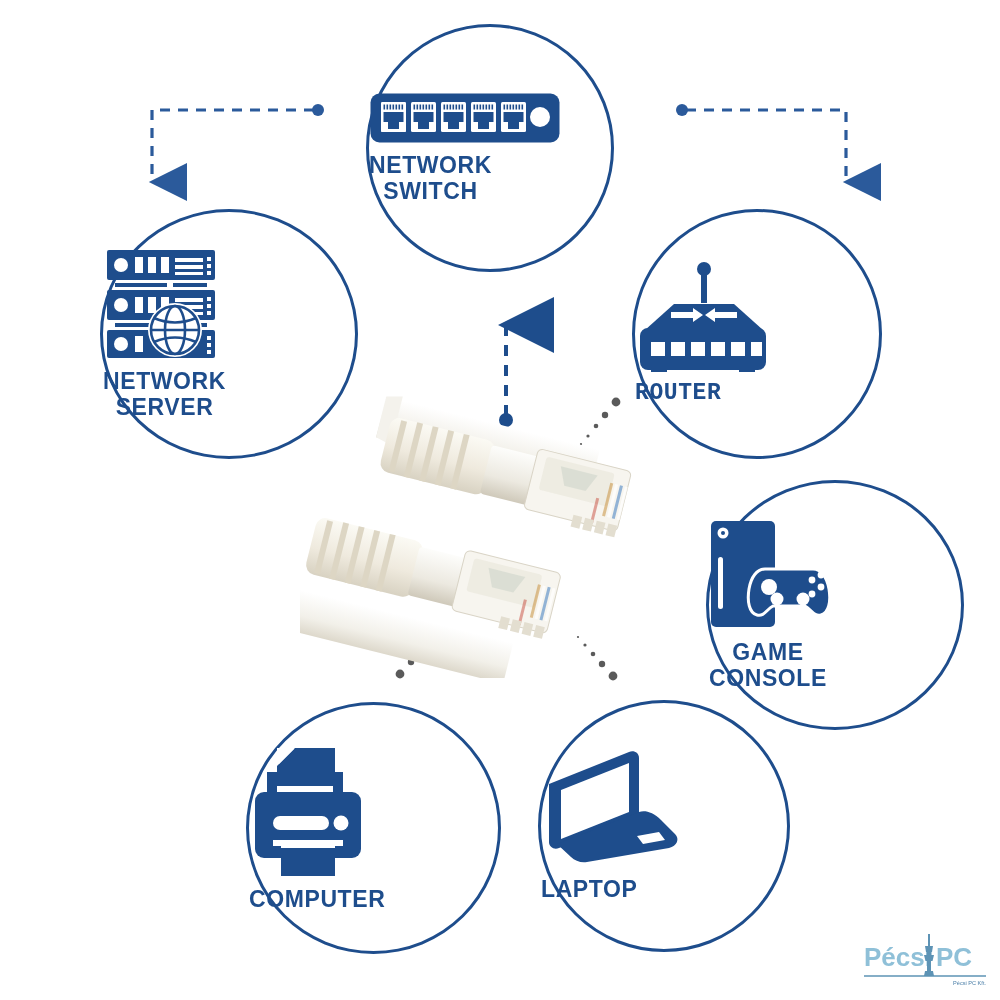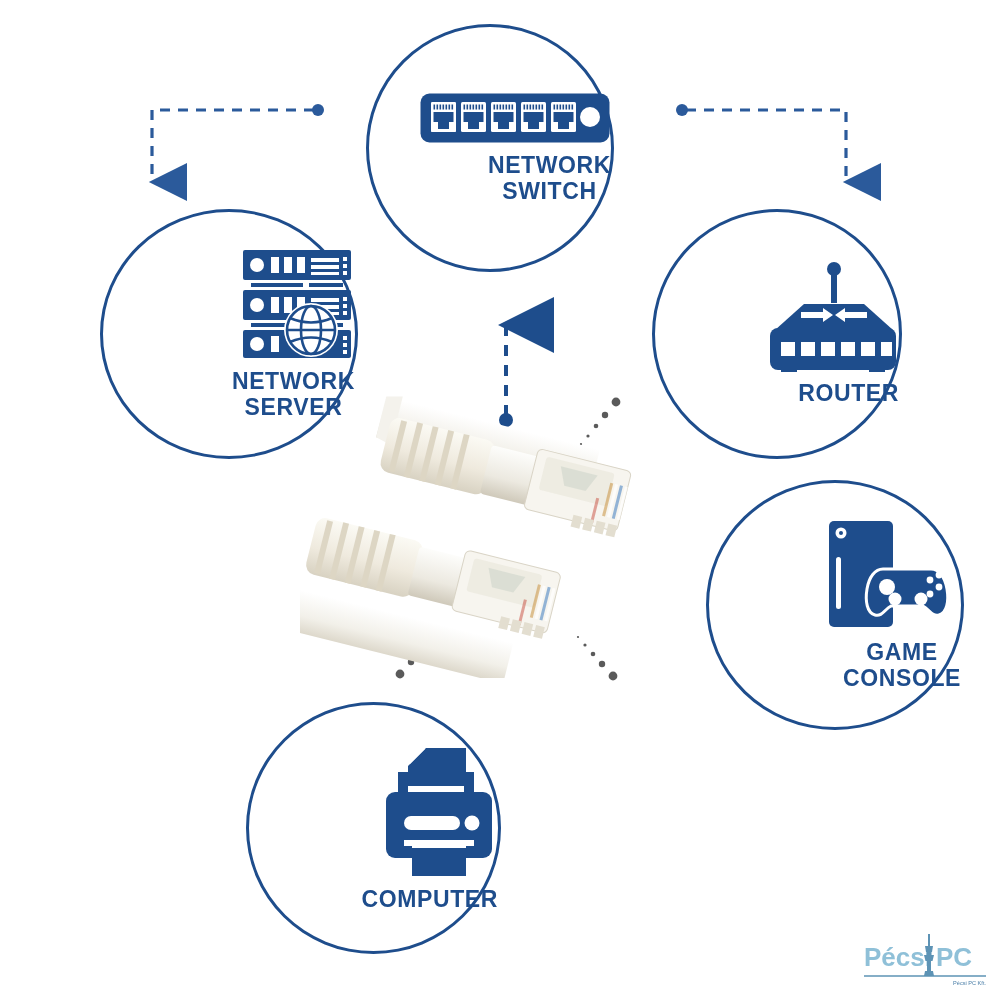--- a/index.html
+++ b/index.html
@@ -1,29 +1,29 @@
 <!DOCTYPE html>
 <html><head>
 <meta charset="utf-8">
 <style>
   html,body{margin:0;padding:0;background:#ffffff;}
   body{width:1000px;height:1000px;overflow:hidden;font-family:"Liberation Sans",sans-serif;}
   #stage{position:relative;width:1000px;height:1000px;background:#ffffff;}
 
-  .node{position:absolute;display:flex;flex-direction:column;align-items:flex-end;justify-content:center;
+  .node{position:absolute;display:flex;flex-direction:column;align-items:flex-start;justify-content:center;
         border:3px solid #1e4d8c;border-radius:50%;box-sizing:border-box;background:transparent;}
   .node .icon-wrap{display:flex;align-items:center;justify-content:center;}
   .node .label{margin-top:9px;text-align:center;color:#1e4d8c;font-weight:bold;letter-spacing:.6px;
         line-height:1.12;white-space:pre-line;}
 
   .n-switch{left:366px;top:24px;width:248px;height:248px;}
   .n-switch .label{font-size:23px;}
   .n-server{left:100px;top:209px;width:258px;height:250px;}
   .n-server .label{font-size:23px;}
-  .n-router{left:652px;top:209px;width:250px;height:250px;}
+  .n-router{left:632px;top:209px;width:250px;height:250px;font-family:Liberation Mono, monospace;}
   .n-router .label{font-size:23px;}
   .n-computer{left:44px;top:486px;width:262px;height:243px;}
   .n-computer .label{font-size:23px;}
   .n-console{left:706px;top:480px;width:258px;height:250px;}
   .n-console .label{font-size:23px;}
   .n-printer{left:246px;top:702px;width:255px;height:252px;}
   .n-printer .label{font-size:23px;}
   .n-laptop{left:538px;top:700px;width:252px;height:252px;}
   .n-laptop .label{font-size:23px;}
 
@@ -410,20 +410,38 @@
           <rect x="24" y="96" width="70" height="6"></rect>
         </g>
         <rect x="34" y="106" width="50" height="24" fill="#1e4d8c"></rect>
         <rect x="32" y="96" width="54" height="10" fill="#ffffff"></rect>
         <rect x="32" y="104" width="54" height="28" fill="#1e4d8c"></rect>
       </svg>
     </div>
     <div class="label">COMPUTER</div>
   </div>
 
+  <div class="node n-laptop">
+    <div class="icon-wrap">
+      <svg width="140" height="118" viewBox="0 0 140 118">
+        <g fill="#1e4d8c">
+
+          <path d="M8,34 L88,2 C93,0 98,3 98,8 L98,66 L18,98 C13,100 8,97 8,92 Z"></path>
+
+          <path d="M98,62 C104,60 112,62 120,70 L134,84 C139,89 136,96 128,98
+                   L46,112 C40,113 34,111 30,107 L16,94 Z"></path>
+        </g>
+
+        <path d="M20,40 L88,13 L88,62 L20,89 Z" fill="#ffffff"></path>
+
+        <path d="M96,86 L118,82 L124,90 L102,94 Z" fill="#ffffff"></path>
+      </svg>
+    </div>
+    <div class="label">LAPTOP</div>
+  </div>
 
   <div class="logo">
     <svg width="126" height="58" viewBox="0 0 126 58">
       <text x="2" y="34" font-family="Liberation Sans, sans-serif" font-size="26" font-weight="bold" fill="#8fc0d8">Pécsi</text>
       <text x="74" y="34" font-family="Liberation Sans, sans-serif" font-size="26" font-weight="bold" fill="#8fc0d8">PC</text>
 
       <g fill="#5d93b5">
         <rect x="66" y="2" width="2" height="12"></rect>
         <path d="M63,14 L71,14 L70,20 L64,20 Z"></path>
         <rect x="64.5" y="20" width="5" height="3"></rect>

